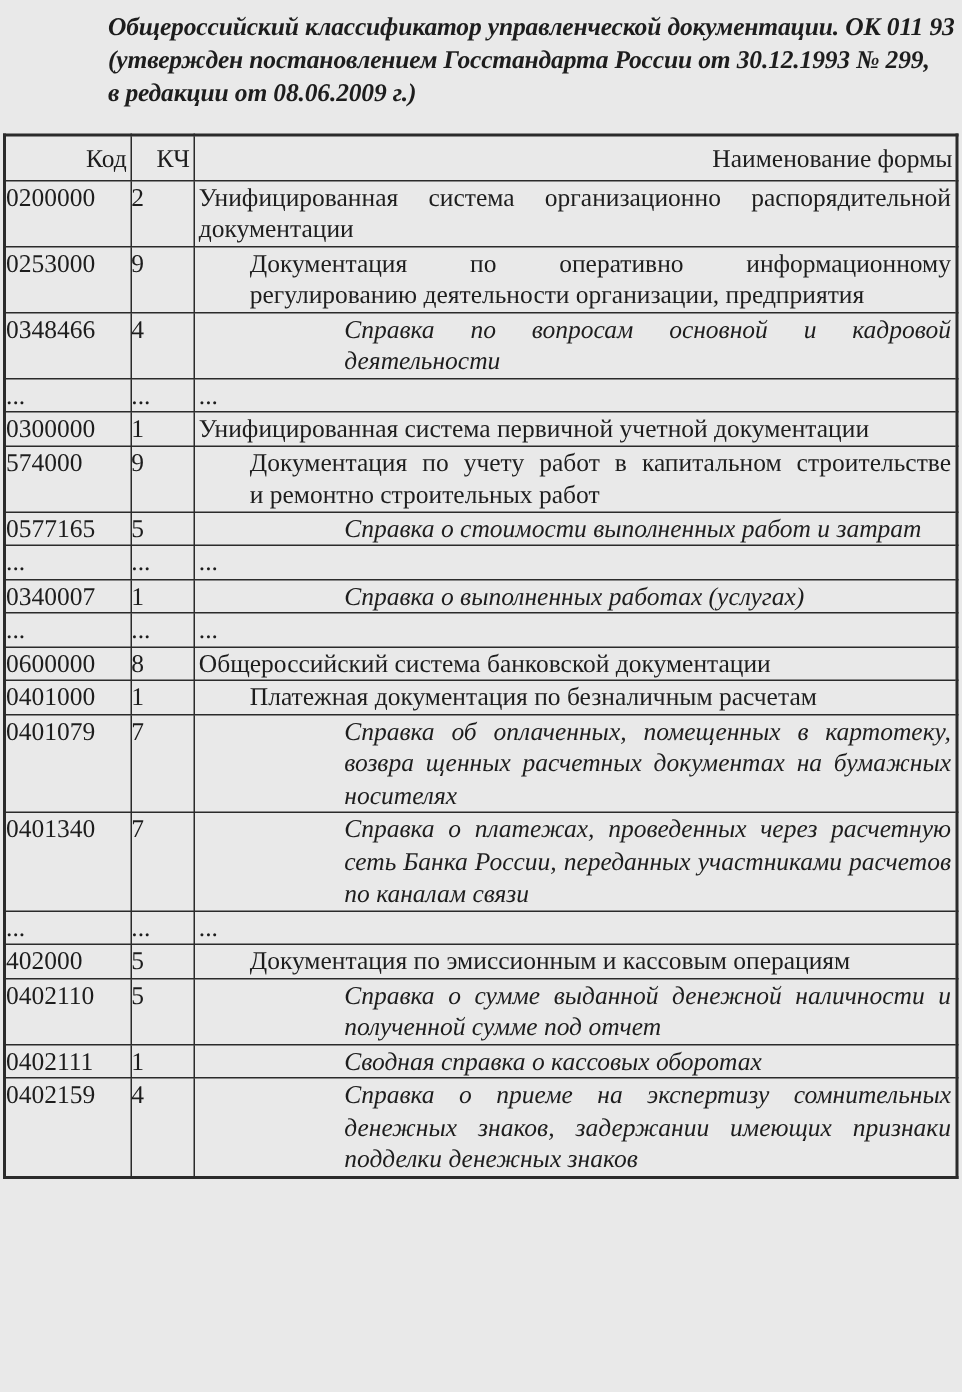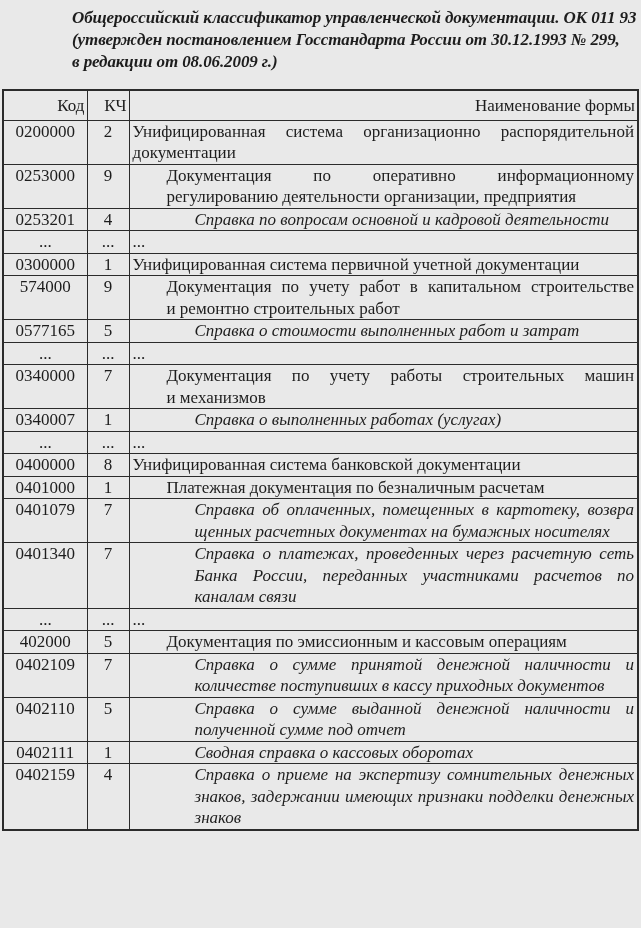--- a/index.html
+++ b/index.html
@@ -26,24 +26,24 @@
     border:2px solid var(--line);
   }
   col.c-code{width:84px}
   col.c-check{width:42px}
   th,td{
     border:1.5px solid var(--line);
     vertical-align:top;padding:0;
     font-size:17px;line-height:21.5px;font-weight:400;
   }
   thead th{padding:4px 2px 3px;text-align:right}
-  td.code,td.check{text-align:center}
+  td.code,td.check{text-align:left}
   td.name{text-align:justify;padding:0 3px}
   td.name.lvl1{padding-left:37px}
-  td.name.lvl2{padding-left:65px}
+  td.name.lvl2{padding-left:100px}
   td.name.it{font-style:italic}
 </style>
 </head>
 <body>
 
 <div class="page">
 
   <div class="doc-title">
     <div>Общероссийский классификатор управленческой документации. ОК 011 93</div>
     <div>(утвержден постановлением Госстандарта России от 30.12.1993 № 299,</div>
@@ -68,21 +68,21 @@
           <td class="code">0200000</td>
           <td class="check">2</td>
           <td class="name lvl0">Унифицированная система организационно распорядительной документации</td>
         </tr>
         <tr>
           <td class="code">0253000</td>
           <td class="check">9</td>
           <td class="name lvl1">Документация по оперативно информационному регулированию деятельности организации, предприятия</td>
         </tr>
         <tr>
-          <td class="code">0253201</td>
+          <td class="code">0348466</td>
           <td class="check">4</td>
           <td class="name lvl2 it">Справка по вопросам основной и кадровой деятельности</td>
         </tr>
         <tr>
           <td class="code">...</td>
           <td class="check">...</td>
           <td class="name lvl0">...</td>
         </tr>
         <tr>
           <td class="code">0300000</td>
@@ -98,38 +98,33 @@
           <td class="code">0577165</td>
           <td class="check">5</td>
           <td class="name lvl2 it">Справка о стоимости выполненных работ и затрат</td>
         </tr>
         <tr>
           <td class="code">...</td>
           <td class="check">...</td>
           <td class="name lvl0">...</td>
         </tr>
         <tr>
-          <td class="code">0340000</td>
-          <td class="check">7</td>
-          <td class="name lvl1">Документация по учету работы строительных машин и&nbsp;механизмов</td>
-        </tr>
-        <tr>
           <td class="code">0340007</td>
           <td class="check">1</td>
           <td class="name lvl2 it">Справка о выполненных работах (услугах)</td>
         </tr>
         <tr>
           <td class="code">...</td>
           <td class="check">...</td>
           <td class="name lvl0">...</td>
         </tr>
         <tr>
-          <td class="code">0400000</td>
+          <td class="code">0600000</td>
           <td class="check">8</td>
-          <td class="name lvl0">Унифицированная система банковской документации</td>
+          <td class="name lvl0">Общероссийский система банковской документации</td>
         </tr>
         <tr>
           <td class="code">0401000</td>
           <td class="check">1</td>
           <td class="name lvl1">Платежная документация по безналичным расчетам</td>
         </tr>
         <tr>
           <td class="code">0401079</td>
           <td class="check">7</td>
           <td class="name lvl2 it">Справка об оплаченных, помещенных в картотеку, возвра щенных расчетных документах на бумажных носителях</td>
@@ -143,25 +138,20 @@
           <td class="code">...</td>
           <td class="check">...</td>
           <td class="name lvl0">...</td>
         </tr>
         <tr>
           <td class="code">402000</td>
           <td class="check">5</td>
           <td class="name lvl1">Документация по эмиссионным и кассовым операциям</td>
         </tr>
         <tr>
-          <td class="code">0402109</td>
-          <td class="check">7</td>
-          <td class="name lvl2 it">Справка о сумме принятой денежной наличности и количестве поступивших в кассу приходных документов</td>
-        </tr>
-        <tr>
           <td class="code">0402110</td>
           <td class="check">5</td>
           <td class="name lvl2 it">Справка о сумме выданной денежной наличности и полученной сумме под отчет</td>
         </tr>
         <tr>
           <td class="code">0402111</td>
           <td class="check">1</td>
           <td class="name lvl2 it">Сводная справка о кассовых оборотах</td>
         </tr>
         <tr>

